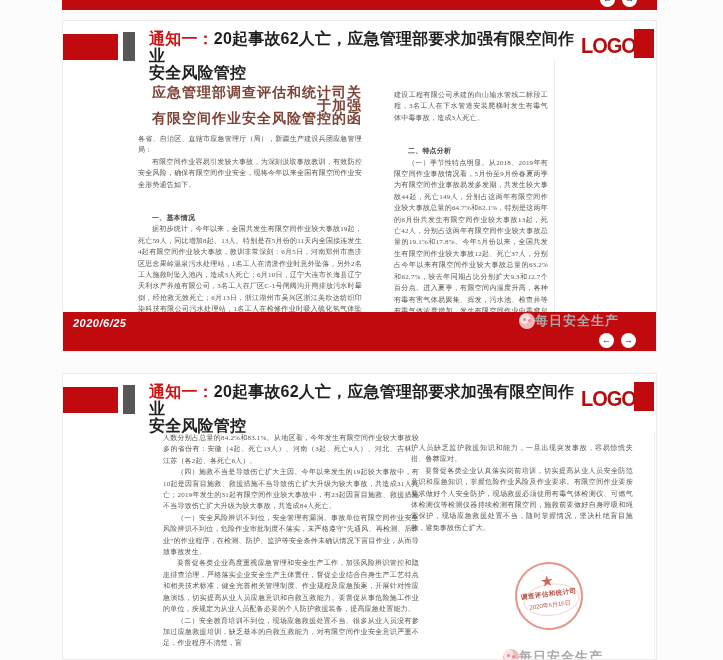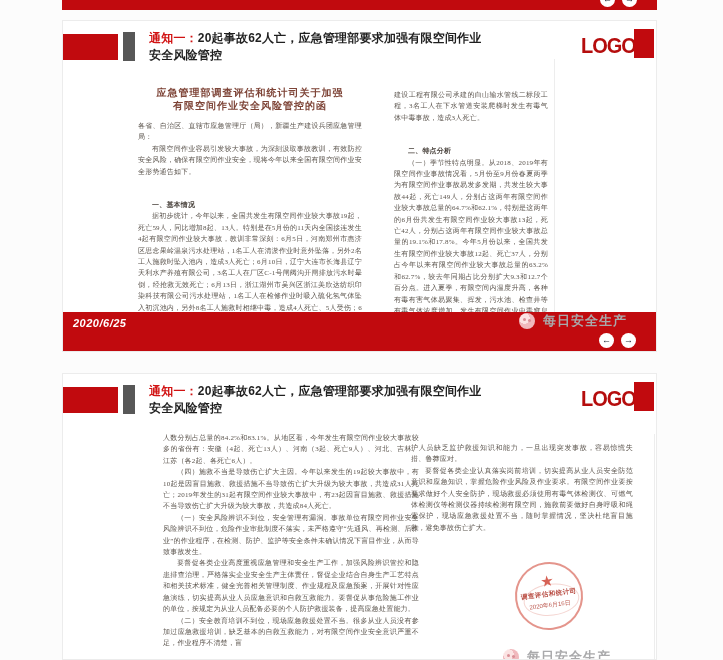--- a/index.html
+++ b/index.html
@@ -17,52 +17,52 @@
 
   
   .slide { position:absolute; left:62px; width:595px; background:#ffffff;
            border:1px solid #ececec; overflow:hidden; }
   #slide1 { top:20px;  height:332px; }
   #slide2 { top:373px; height:287px; }
 
   
   .hdr-red   { position:absolute; left:0;   top:13px; width:55px; height:26px; background:#c10a0e; }
   .hdr-gray  { position:absolute; left:60px; top:11px; width:12px; height:29px; background:#575757; }
-  .sl-title  { position:absolute; left:86px; top:9px;  width:432px; font-size:12px; font-weight:bold;
+  .sl-title  { position:absolute; left:86px; top:9px;  width:432px; font-size:16px; font-weight:bold;
                line-height:17px; color:#1f1f1f; letter-spacing:0.2px; }
   .sl-title .tag { color:#d11212; }
   .logo      { position:absolute; left:518px; top:12px; width:52px; font-size:20px; font-weight:800;
                color:#b50d0d; letter-spacing:-1px; transform:scaleY(1.12); transform-origin:top left; }
   .hdr-red-r { position:absolute; left:571px; top:8px; width:20px; height:29px; background:#c10a0e; }
 
   
   .doc-page { position:absolute; overflow:hidden;
               font-family:"Liberation Serif", serif; color:#5b544d; }
   .doc-p { font-size:7px; line-height:11.4px; text-align:justify; text-indent:2em;
            letter-spacing:0.2px; color:#5b544d; }
   .doc-p.bold { font-weight:bold; color:#463f39;margin-top:22px; }
   .doc-p.no-indent { text-indent:0; }
 
   .letterhead-wrap { text-align:center; }
   .letterhead { display:inline-block; font-size:13px; font-weight:bold; color:#c83a28;
                 letter-spacing:3px; padding:2px 6px 3px 6px; border-bottom:2px solid #d8796a; }
-  .doc-title { margin-top:13px; text-align:center; font-size:10px; font-weight:bold;
+  .doc-title { margin-top:13px; text-align:right; font-size:14px; font-weight:bold;
                color:#7e4437; line-height:13px; letter-spacing:1px; }
   .doc-body { margin-top:9px; }
 
   .page-divider { position:absolute; background:#ededed; width:1px; }
   .pink-line { position:absolute; height:2px; background:#e6b9b3; }
 
   
   .footer-bar { position:absolute; left:0; bottom:0; width:100%; height:39px; background:#c10a0e; z-index:2; }
   .footer-date { position:absolute; left:10px; top:5px; color:#ffffff; font-size:11px;
                  font-weight:bold; font-style:italic; letter-spacing:0.5px; }
 
   
-  .watermark { position:absolute; display:flex; align-items:center; gap:8px; z-index:4; }
+  .watermark { position:absolute; display:flex; align-items:center; gap:0; z-index:4; }
   .wm-icon { width:16px; height:16px; border-radius:50%;
              background:radial-gradient(circle at 35% 35%, #fbe3e3 0 35%, #f0b9bd 36% 100%);
              position:relative; }
   .wm-icon::after { content:""; position:absolute; left:4px; top:5px; width:3px; height:3px;
                     border-radius:50%; background:#d98f96; box-shadow:5px 1px 0 #d98f96; }
   .wm-text { font-size:13px; font-weight:bold; color:#a9a9ab; letter-spacing:1px; }
 
   
   .stamp { position:absolute; width:68px; height:68px; border:2.5px solid rgba(205,62,45,.55);
            border-radius:50%; transform:rotate(-7deg); text-align:center; z-index:1; }

